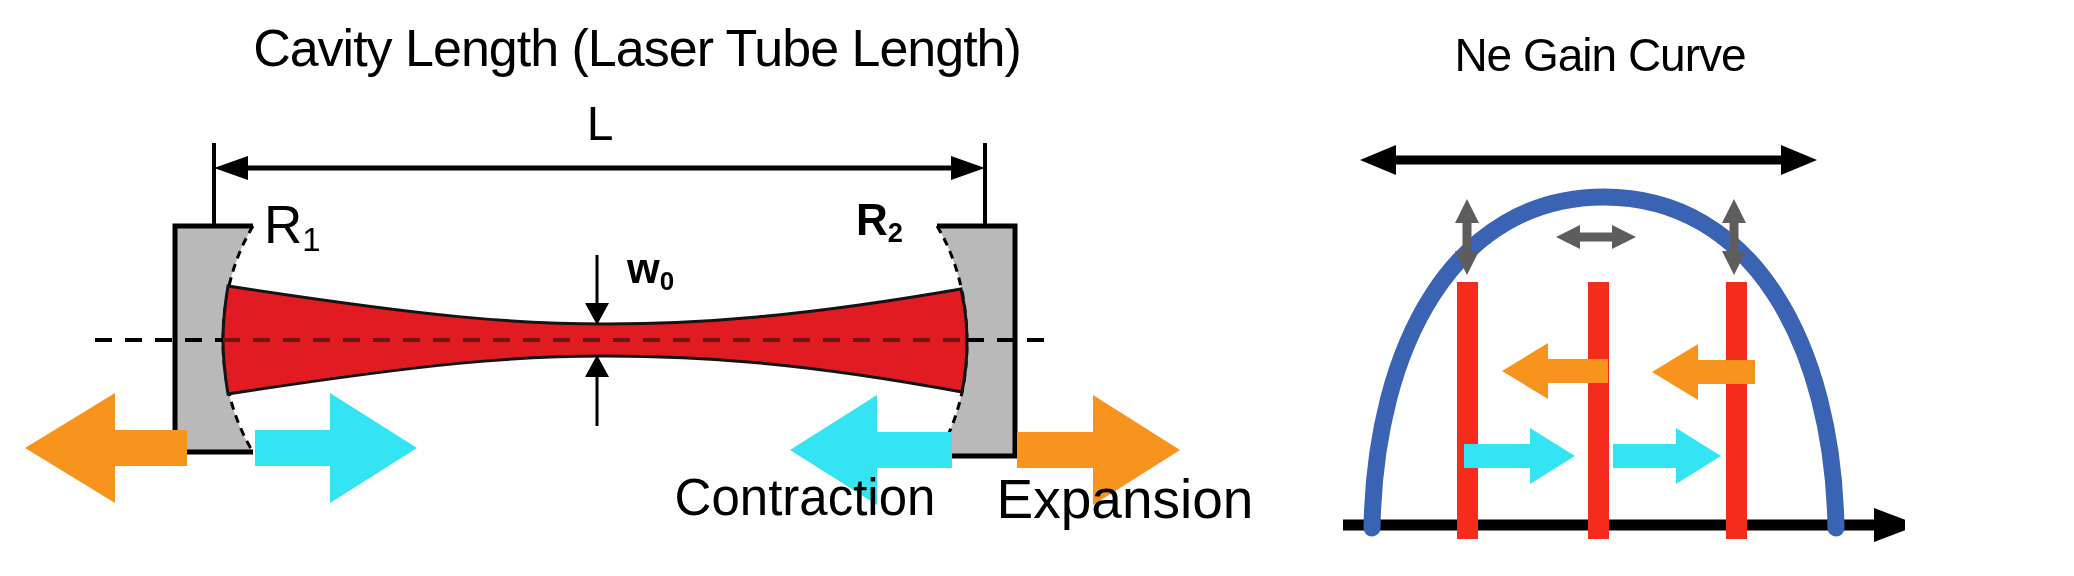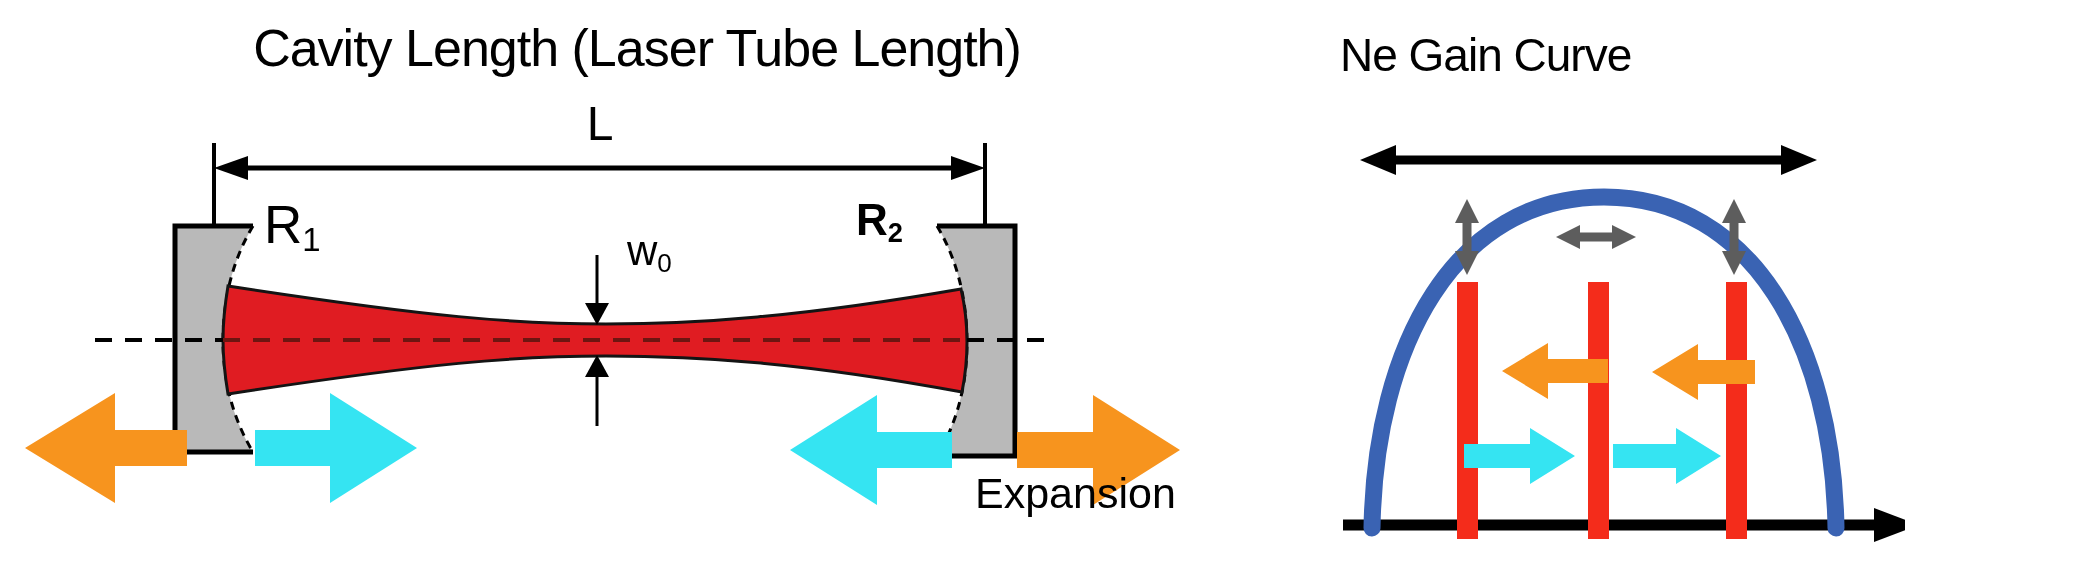--- a/index.html
+++ b/index.html
@@ -7,28 +7,28 @@
     position:relative;
     width:1905px;height:576px;
     background:var(--bg,#ffffff);
     overflow:hidden;
     font-family:"Liberation Sans","DejaVu Sans",sans-serif;
     color:#000;
   }
   #diagram-svg{position:absolute;left:0;top:0;}
   .label{position:absolute;white-space:nowrap;line-height:1;color:#000;}
   .title-left{left:177px;top:22px;width:920px;text-align:center;font-size:52px;letter-spacing:-1px;}
-  .title-right{left:1340px;top:32px;width:520px;font-size:46px;letter-spacing:-1px;}
+  .title-right{left:1340px;top:32px;width:520px;text-align:center;font-size:46px;letter-spacing:-1px;}
   .l-label{left:570px;top:100px;width:60px;text-align:center;font-size:48px;}
   .r1-label{left:264px;top:198px;font-size:53px;}
   .r2-label{left:856px;top:198px;font-size:44px;font-weight:bold;}
-  .w0-label{left:627px;top:230px;font-size:42px;}
+  .w0-label{left:627px;top:248px;font-size:42px;font-weight:bold;}
   .sub{font-size:0.62em;vertical-align:-0.25em;}
   .contraction-label{left:645px;top:472px;width:320px;text-align:center;font-size:51px;}
-  .expansion-label{left:975px;top:472px;width:300px;font-size:43px;}
+  .expansion-label{left:975px;top:472px;width:300px;text-align:center;font-size:55px;}
   .nu-label{left:1922px;top:478px;font-size:74px;font-family:"DejaVu Serif","Liberation Serif",serif;font-style:italic;}
   
   .fill-beam{fill:var(--beam_red,#e01c22);}
   .fill-mode{fill:var(--mode_red,#f42c1b);}
   .fill-mirror{fill:var(--mirror_gray,#b9b9b9);}
   .fill-orange{fill:var(--orange,#f7941e);}
   .fill-cyan{fill:var(--cyan,#35e4f2);}
   .fill-black{fill:var(--black,#000000);}
   .fill-gray{fill:var(--gray_arrow,#5d5d5d);}
   .stroke-black{stroke:var(--black,#000000);}
@@ -137,16 +137,17 @@
   <div class="label title-right">Ne Gain Curve</div>
 
   <div class="label l-label">L</div>
 
   <div class="label r1-label"><span>R</span><span class="sub">1</span></div>
 
   <div class="label r2-label"><span>R</span><span class="sub">2</span></div>
 
   <div class="label w0-label"><span>w</span><span class="sub">0</span></div>
 
+  <div class="label contraction-label">Contraction</div>
   <div class="label expansion-label">Expansion</div>
 
   <div class="label nu-label">ν</div>
 </div>
 
 </body></html>

